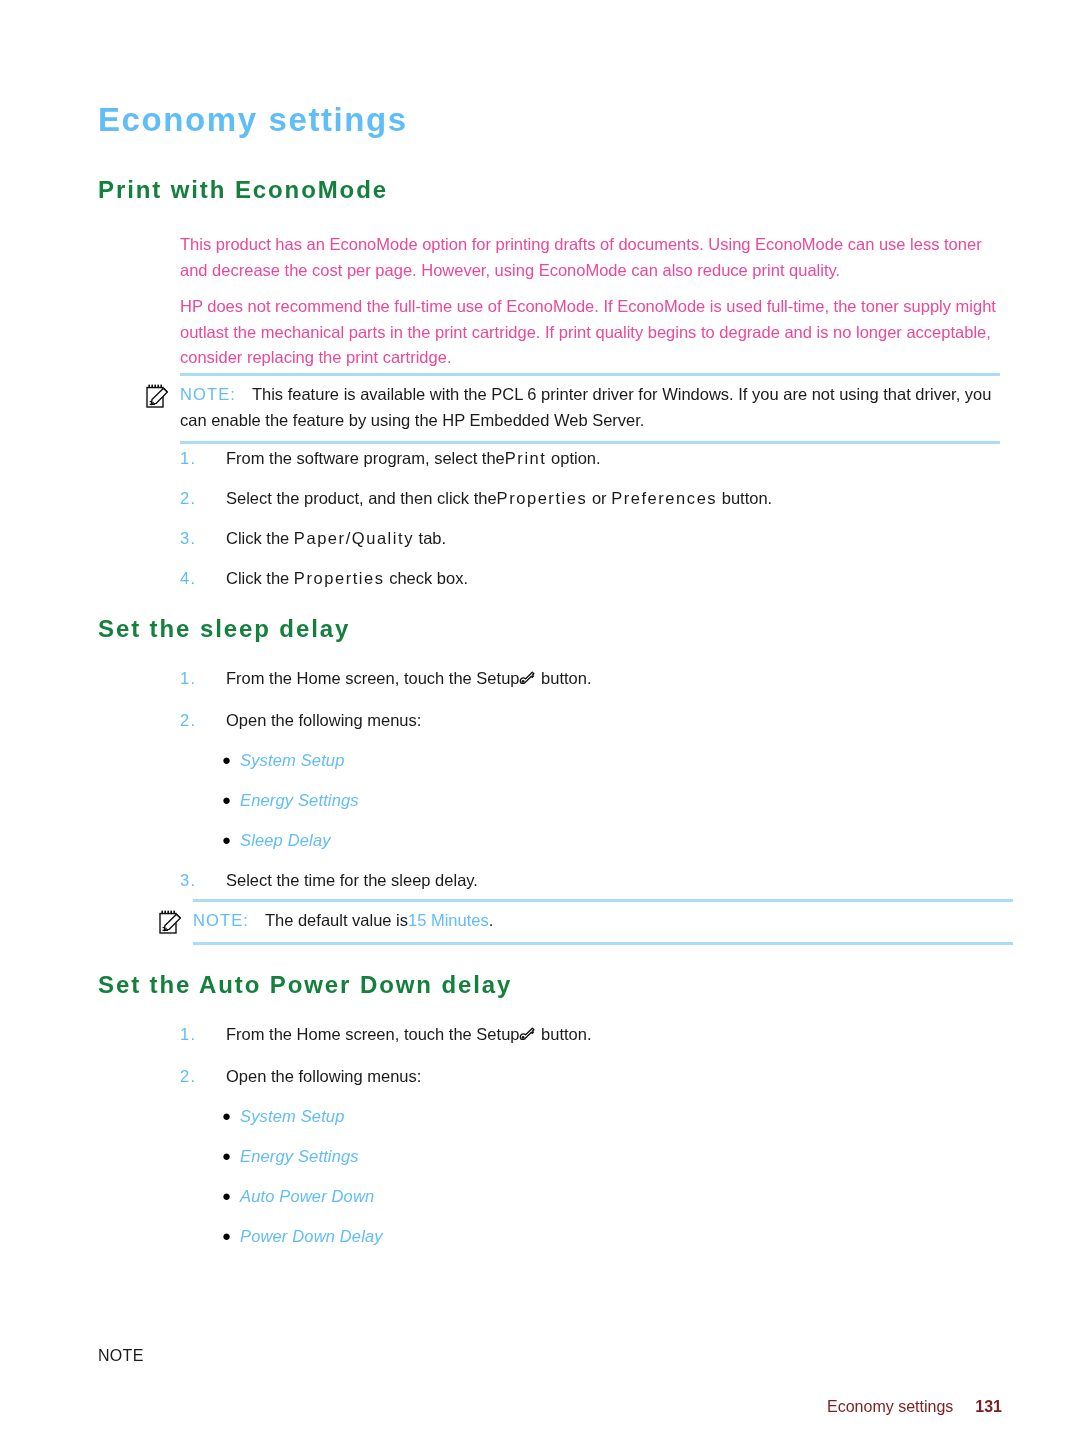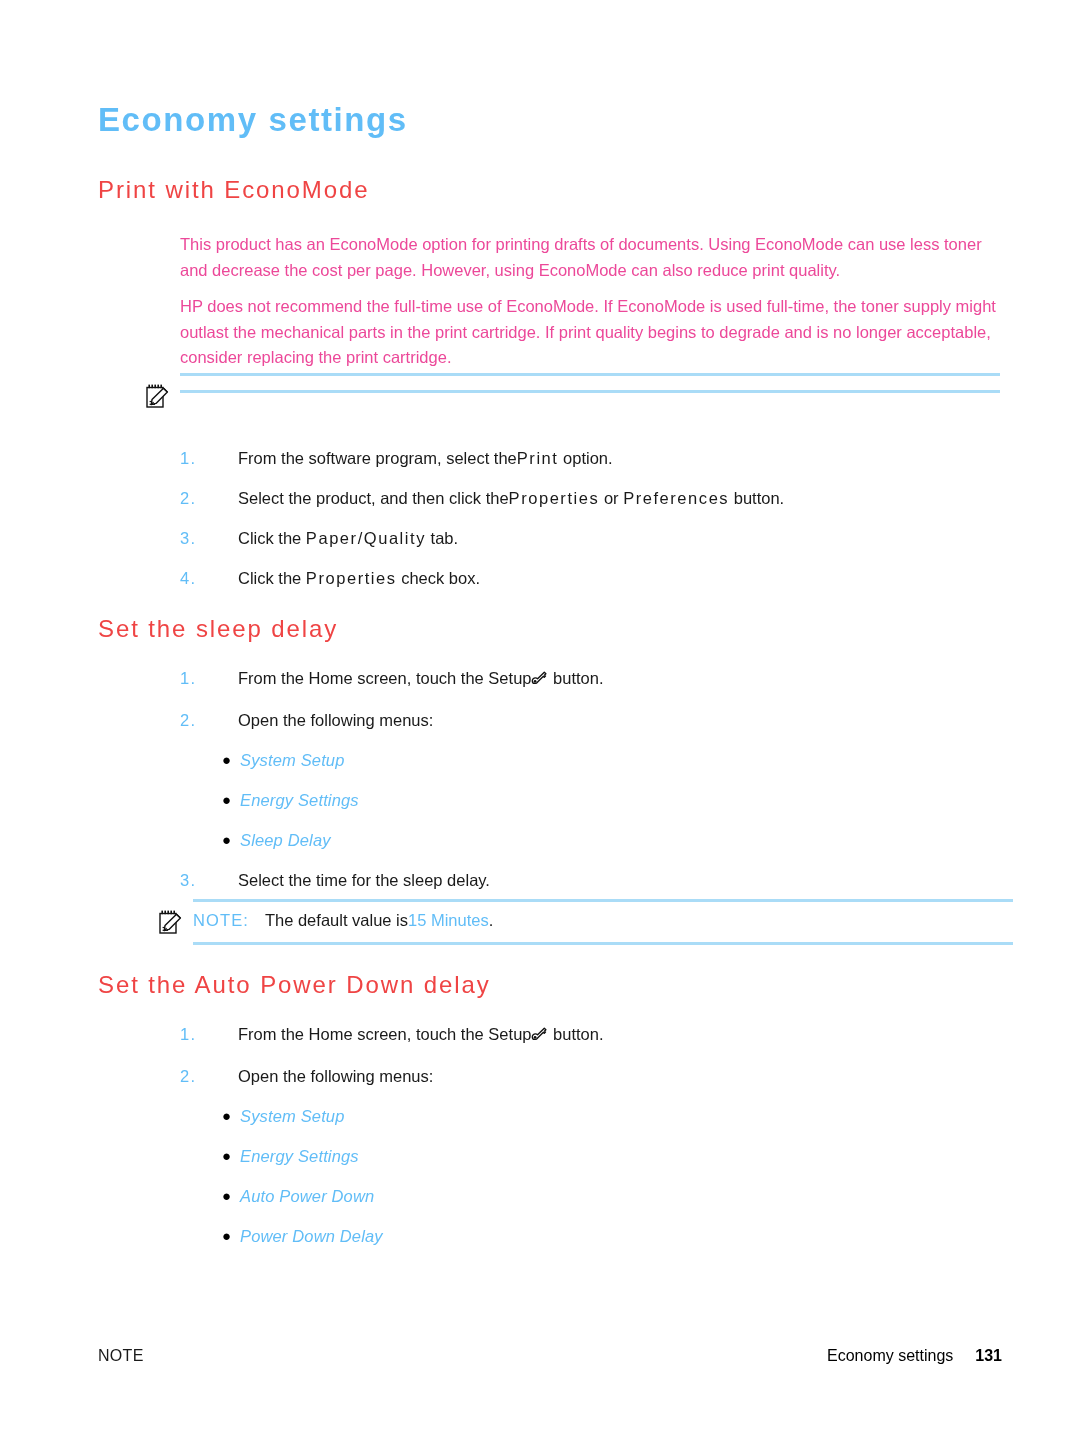--- a/index.html
+++ b/index.html
@@ -31,22 +31,22 @@
     font-size: 33px;
     font-weight: bold;
     color: #61bdf7;
     letter-spacing: 1.6px;
     white-space: nowrap;
   }
   .h2 {
     position: absolute;
     left: 98px;
     font-size: 24px;
-    font-weight: normal;
-    color: #ef4444;
+    font-weight: bold;
+    color: #15803d;
     letter-spacing: 1.9px;
     white-space: nowrap;
   }
   #h2-econo { top: 176px; }
   #h2-sleep { top: 615px; }
   #h2-autopower { top: 971px; }
 
   
   .para {
     position: absolute;
@@ -102,21 +102,21 @@
   .step-num {
     position: absolute;
     left: 0;
     top: 0;
     width: 34px;
     color: #61bdf7;
     letter-spacing: 1.4px;
   }
   .step-text {
     display: block;
-    margin-left: 58px;
+    margin-left: 46px;
   }
 
   
   .bullet {
     position: absolute;
     left: 222px;
     font-size: 16.5px;
     line-height: 24px;
     color: #61bdf7;
   }
@@ -156,23 +156,23 @@
     position: absolute;
     left: 98px;
     top: 1347px;
     font-size: 16px;
     letter-spacing: 0.3px;
     color: #1a1a1a;
   }
   .footer-right {
     position: absolute;
     right: 78px;
-    top: 1347px;
+    top: 1398px;
     font-size: 16px;
-    color: #000000;
+    color: #7f1d1d;
     white-space: nowrap;
   }
   .footer-pageno {
     display: inline-block;
     margin-left: 22px;
     font-weight: bold;
   }
 </style>
 </head>
 <body>
@@ -196,20 +196,21 @@
         <rect x="10.4" y="2.6" width="1.6" height="3.6" fill="#111111"></rect>
         <rect x="13.4" y="2.6" width="1.6" height="3.6" fill="#111111"></rect>
         <rect x="16.4" y="2.6" width="1.6" height="3.6" fill="#111111"></rect>
         <line x1="5.6" y1="19.5" x2="13" y2="19.5" stroke="#111111" stroke-width="1.2"></line>
         <line x1="5.6" y1="22.3" x2="11" y2="22.3" stroke="#111111" stroke-width="1.2"></line>
         <path d="M8 17.6 L19.5 6.3 L23.4 10.1 L12 21.4 L7.3 22.5 Z" fill="#ffffff" stroke="#111111" stroke-width="1.4" stroke-linejoin="round"></path>
         <path d="M19.5 6.3 L23.4 10.1" stroke="#111111" stroke-width="1.3"></path>
         <path d="M7.3 22.5 L9.6 20.2" stroke="#111111" stroke-width="1.2"></path>
       </svg>
     </span>
+    <div class="note-body"><span class="note-label">NOTE:</span><span class="note-gap"></span><span>This feature is available with the PCL 6 printe</span><span>r driver for Windows. If you are not using that driver, you can enable the feature by using the HP Embedded Web Server.</span></div>
   </div>
 
   <div class="step" id="estep1" style="top:446px;">
     <span class="step-num">1.</span>
     <span class="step-text"><span>From the software program, select the</span><span class="ui">Print</span><span> option.</span></span>
   </div>
 
   <div class="step" id="estep2" style="top:486px;">
     <span class="step-num">2.</span>
     <span class="step-text"><span>Select the product, and then click the</span><span class="ui">Properties</span><span> or </span><span class="ui">Preferences</span><span> button.</span></span>

